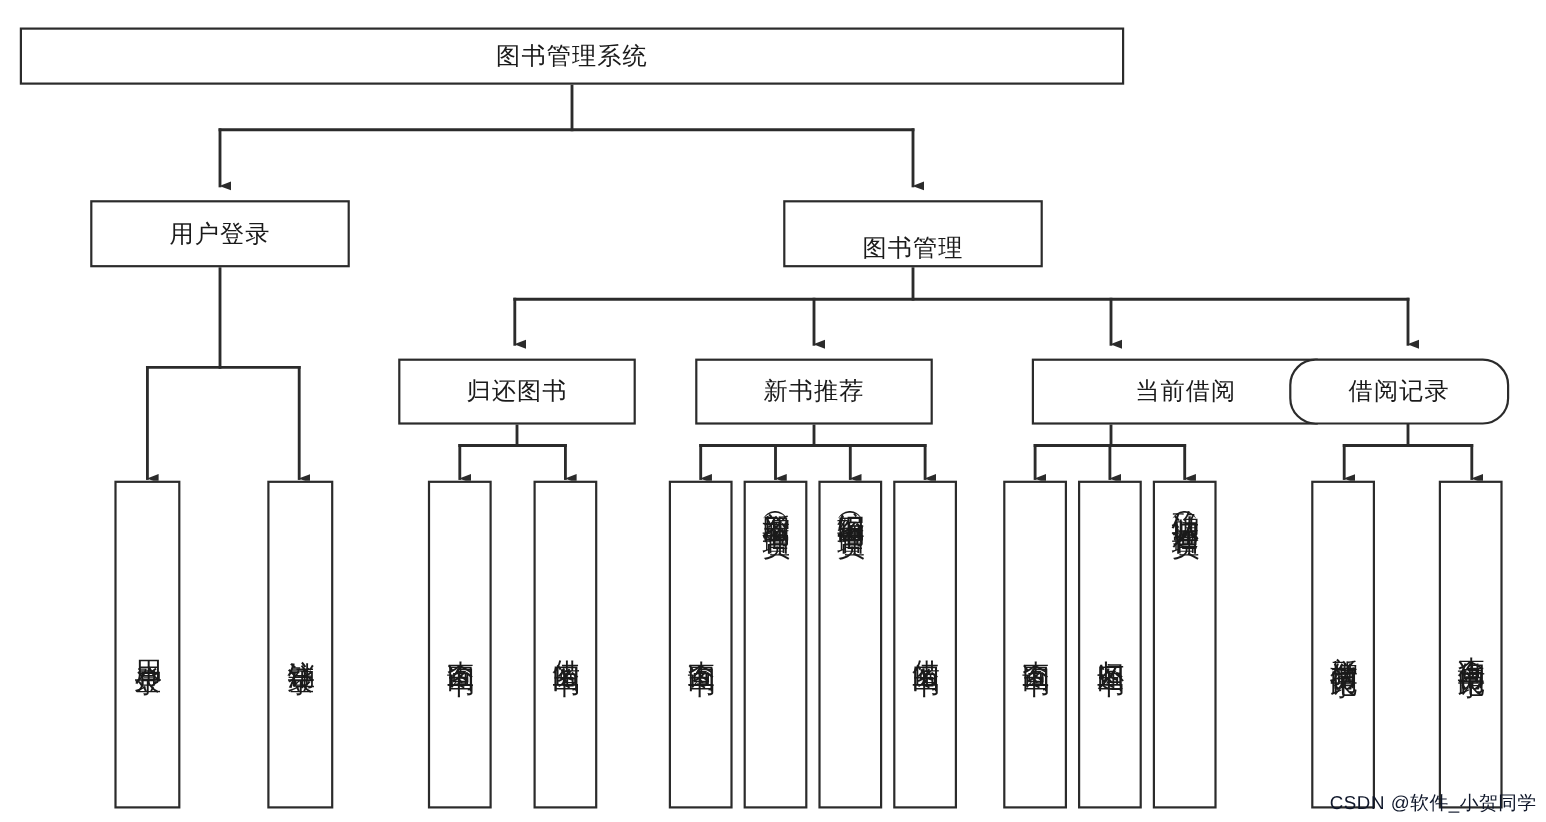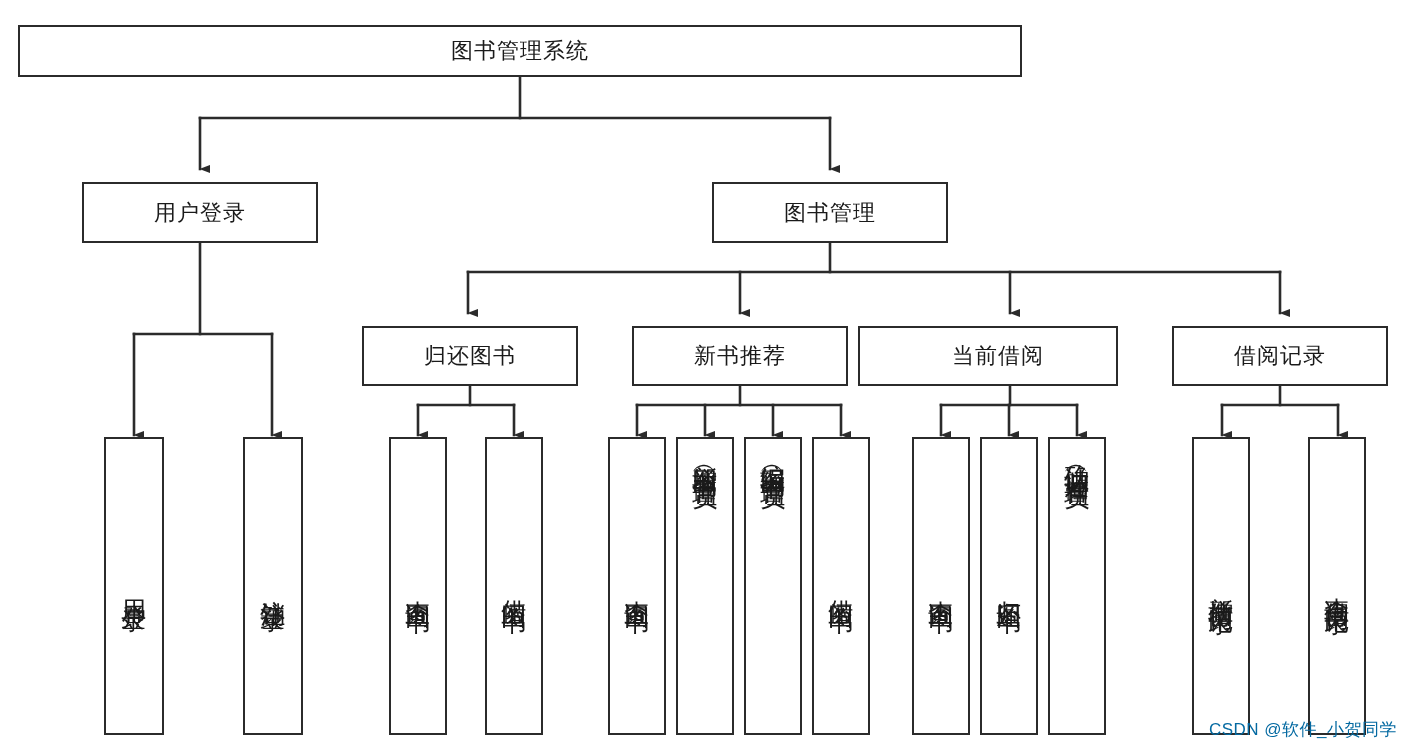--- a/index.html
+++ b/index.html
@@ -56,21 +56,21 @@
   }
   .node.vert.midalign {
     align-items: center;
     padding-top: 0;
   }
   #watermark {
     position: absolute;
     right: 8px;
     bottom: 6px;
     font-size: 17px;
-    color: #0369a1;
+    color: #0f172a;
     letter-spacing: 0.5px;
     white-space: nowrap;
   }
 </style>
 </head>
 <body>
 
 <div id="canvas">
 
   <svg id="edges" viewBox="0 0 1405 747">
@@ -123,34 +123,34 @@
     </g>
   </svg>
 
   <div class="node horiz" style="left:18px; top:14px; width:1004px; height:52px;">
     <span>图书管理系统</span>
   </div>
 
   <div class="node horiz" style="left:82px; top:171px; width:236px; height:61px;">
     <span>用户登录</span>
   </div>
-  <div class="node horiz" style="left:712px; top:171px; width:236px; height:61px;">
+  <div class="node horiz" style="left:712px; top:171px; width:236px; height:61px;align-items:flex-end;">
     <span>图书管理</span>
   </div>
 
   <div class="node horiz" style="left:362px; top:315px; width:216px; height:60px;">
     <span>归还图书</span>
   </div>
   <div class="node horiz" style="left:632px; top:315px; width:216px; height:60px;">
     <span>新书推荐</span>
   </div>
-  <div class="node horiz" style="left:858px; top:315px; width:260px; height:60px;padding-left:20px;">
+  <div class="node horiz" style="left:938px; top:315px; width:260px; height:60px;padding-left:20px;">
     <span>当前借阅</span>
   </div>
-  <div class="node horiz" style="left:1172px; top:315px; width:216px; height:60px;">
+  <div class="node horiz" style="left:1172px; top:315px; width:200px; height:60px;border-radius:24px;">
     <span>借阅记录</span>
   </div>
 
   <div class="node vert midalign" style="left:104px; top:437px; width:60px; height:298px;">
     <span class="vlabel">用户登录</span>
   </div>
   <div class="node vert midalign" style="left:243px; top:437px; width:60px; height:298px;">
     <span class="vlabel">注销登录</span>
   </div>
 

